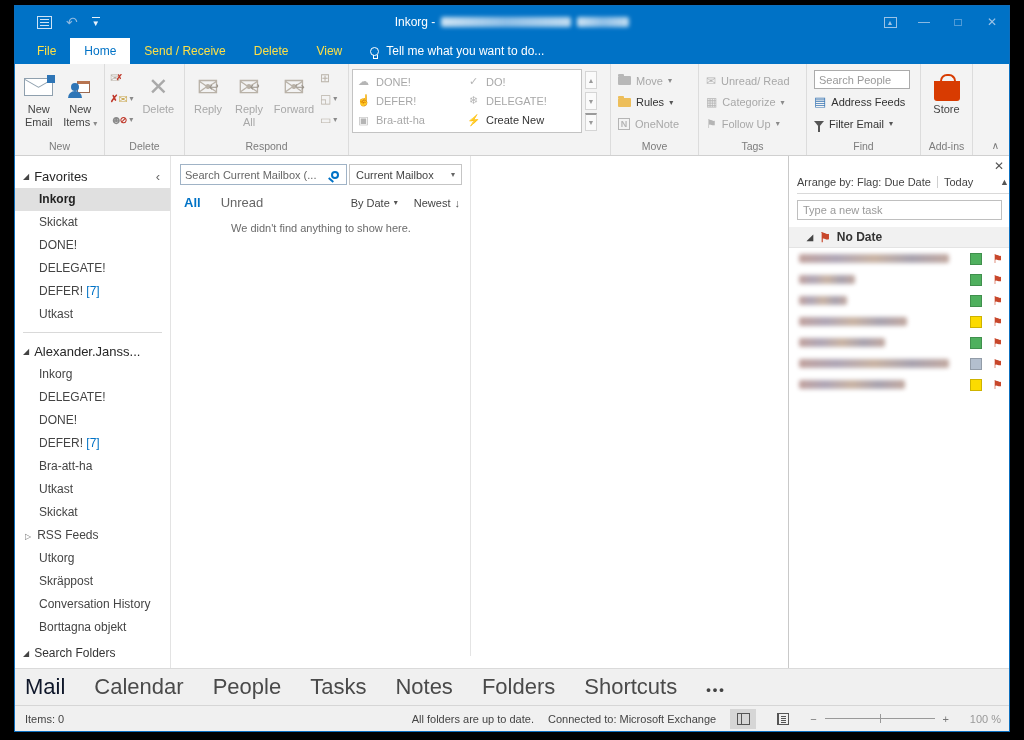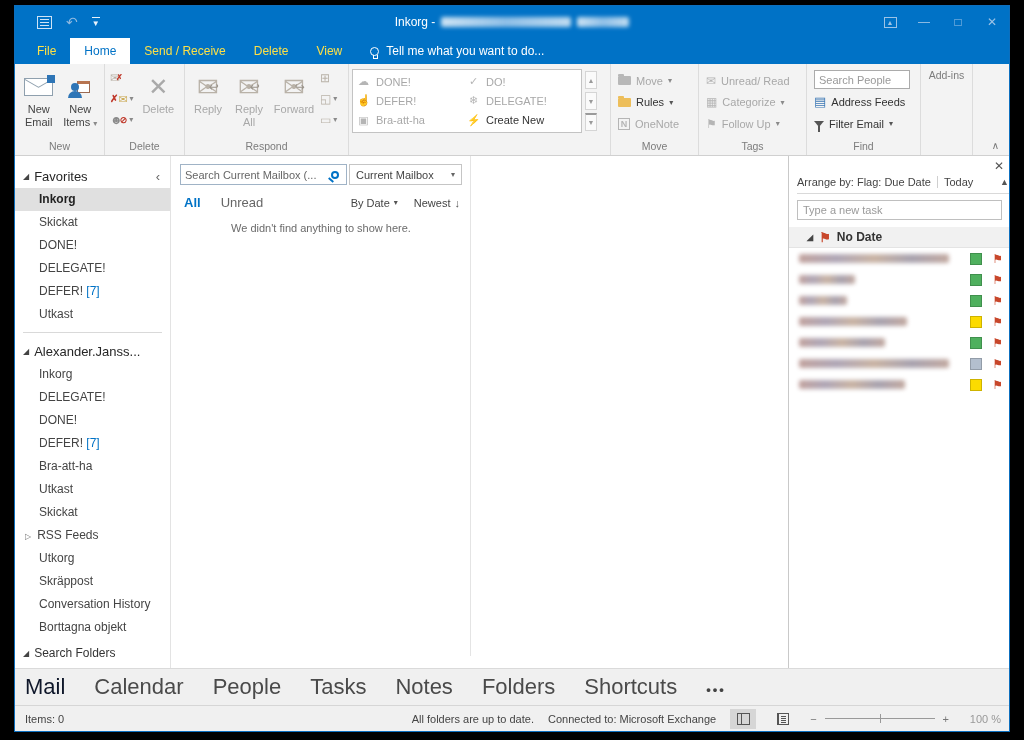--- a/index.html
+++ b/index.html
@@ -377,20 +377,28 @@
               <span class="funnel"></span>
               <span style="color:#333;">Filter Email</span>
               <span class="caret" style="color:#555;">▾</span>
             </span>
         </div>
       </div>
       <div class="glabel">Find</div>
     </div>
 
     <div class="rgroup" style="width:52px; border-right:1px solid #dcdcdc;">
+      <div class="rcontent" style="justify-content:center;">
+        <div class="lbtn">
+          <span class="ic">
+              <span class="storebag"></span>
+            </span>
+          <span class="txt">Store</span>
+        </div>
+      </div>
       <div class="glabel">Add-ins</div>
     </div>
 
     <span class="ribbon-collapse">∧</span>
   </div>
 
   <div class="content">
 
     <div class="folderpane">
       <div class="fp-header">

